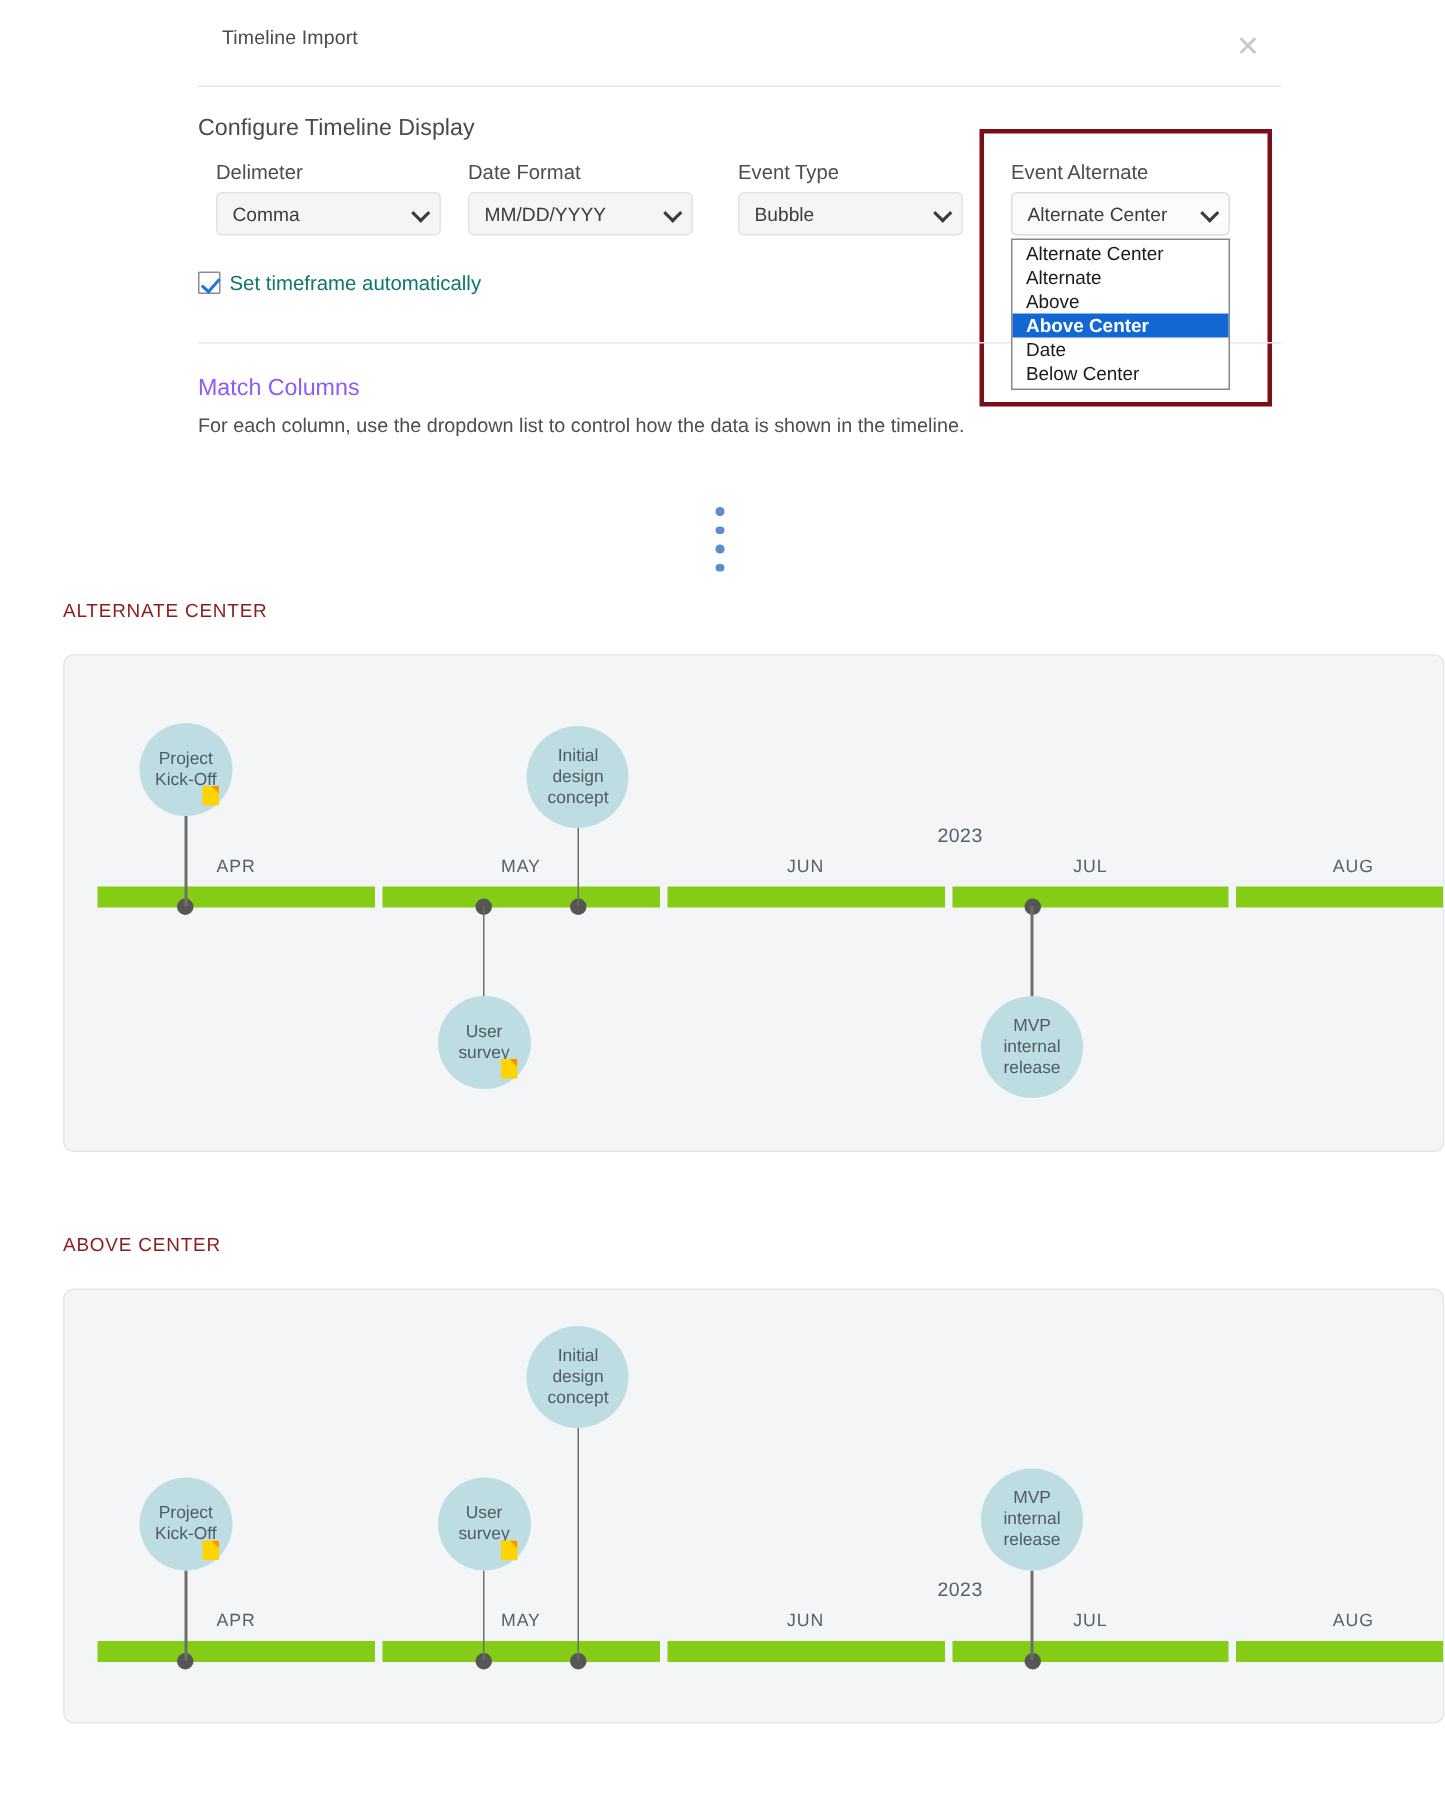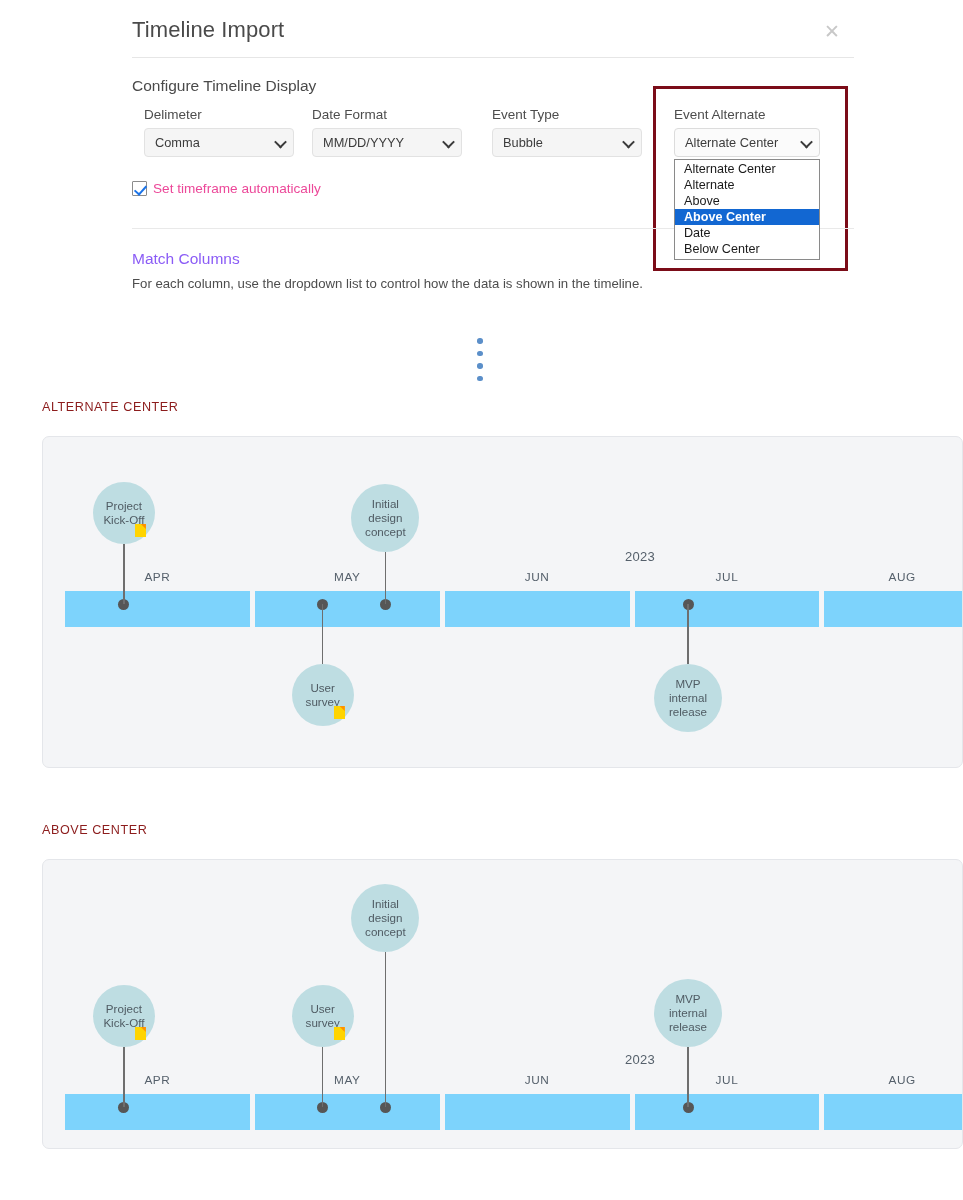--- a/index.html
+++ b/index.html
@@ -12,22 +12,22 @@
   }
 
   
   .dialog { position: relative; width: 963px; height: 1200px; }
 
   .dlg-header {
     position: absolute; left: 119px; top: 0px;
     width: 844px; height: 58px;
   }
   .dlg-title {
-    position: absolute; left: 13px; top: 17px;
-    font-size: 22px; color: #4a4a4a; font-weight: 400;
+    position: absolute; left: 29px; top: 17px;
+    font-size: 13px; color: #4a4a4a; font-weight: 400;
     letter-spacing: .1px;
   }
   .dlg-close {
     position: absolute; left: 700px; top: 18px;
     width: 26px; height: 26px;
     display: flex; align-items: center; justify-content: center;
     color: #c8c8c8; font-size: 19px; cursor: pointer;
     user-select: none;
   }
   .hdr-rule {
@@ -110,21 +110,21 @@
     cursor: pointer; flex: none;
   }
   .chk::after {
     content: "";
     position: absolute; left: 3.6px; top: 0.6px;
     width: 5px; height: 10px;
     border-right: 2.6px solid #1a73e8;
     border-bottom: 2.6px solid #1a73e8;
     transform: rotate(42deg);
   }
-  .chk-label { font-size: 13.6px; color: #ec4899; }
+  .chk-label { font-size: 13.6px; color: #0f766e; }
 
   .sec-rule {
     position: absolute; left: 132px; top: 228px;
     width: 722px; height: 1px; background: #e9e9e9;
   }
 
   
   .mc-title {
     position: absolute; left: 132px; top: 250px;
     font-size: 15.5px; color: #8b5cf6;
@@ -160,22 +160,22 @@
 
   
   .axis {
     position: absolute; left: 22px;
     height: 26px;
     width: 920px;
     display: flex;
   }
   .month {
     position: relative;
-    height: 36px;
-    background: #7dd3fc;
+    height: 14px;
+    background: #84cc16;
     margin-right: 5px;
   }
   .month-name {
     position: absolute; top: -21px; left: 0; width: 100%;
     text-align: center;
     font-size: 11.8px; color: #55606b; letter-spacing: .6px;
   }
   .year-label {
     position: absolute;
     font-size: 13px; color: #55606b;

